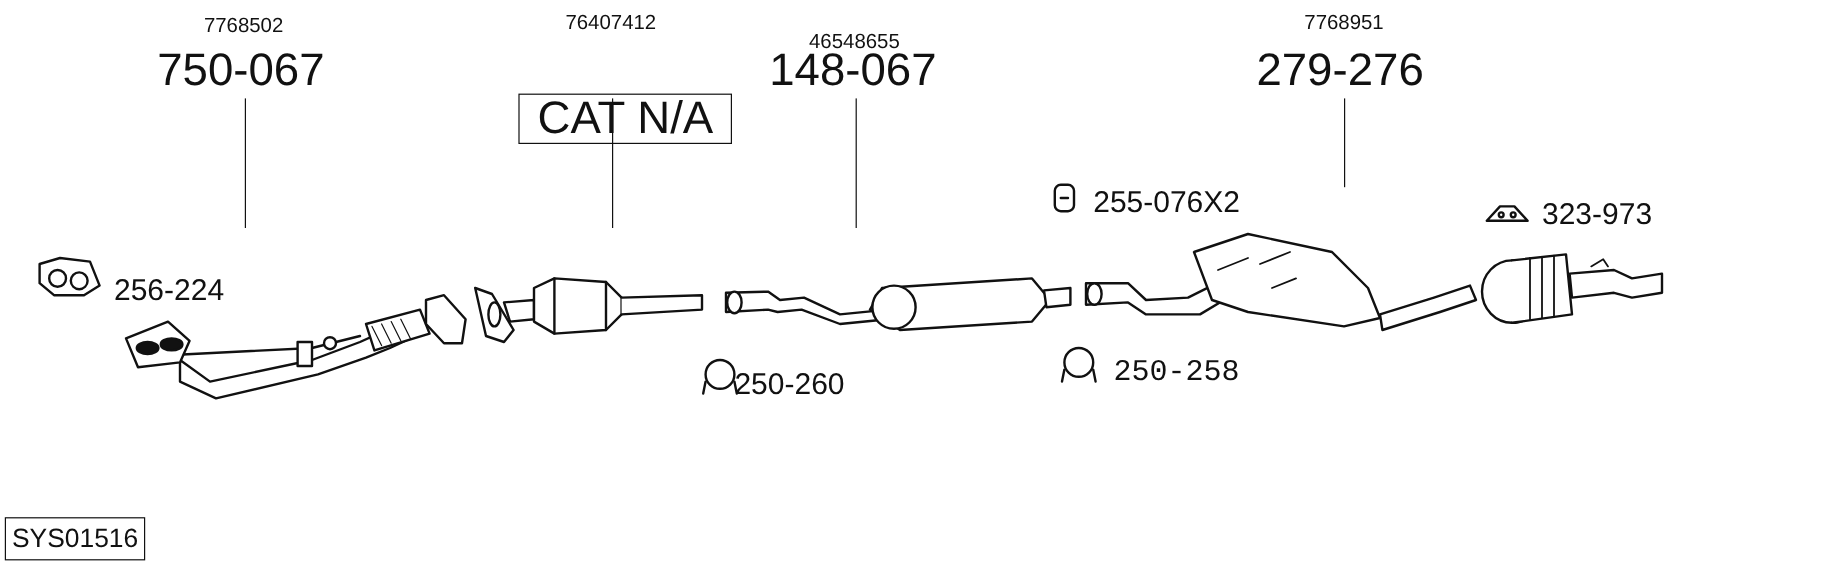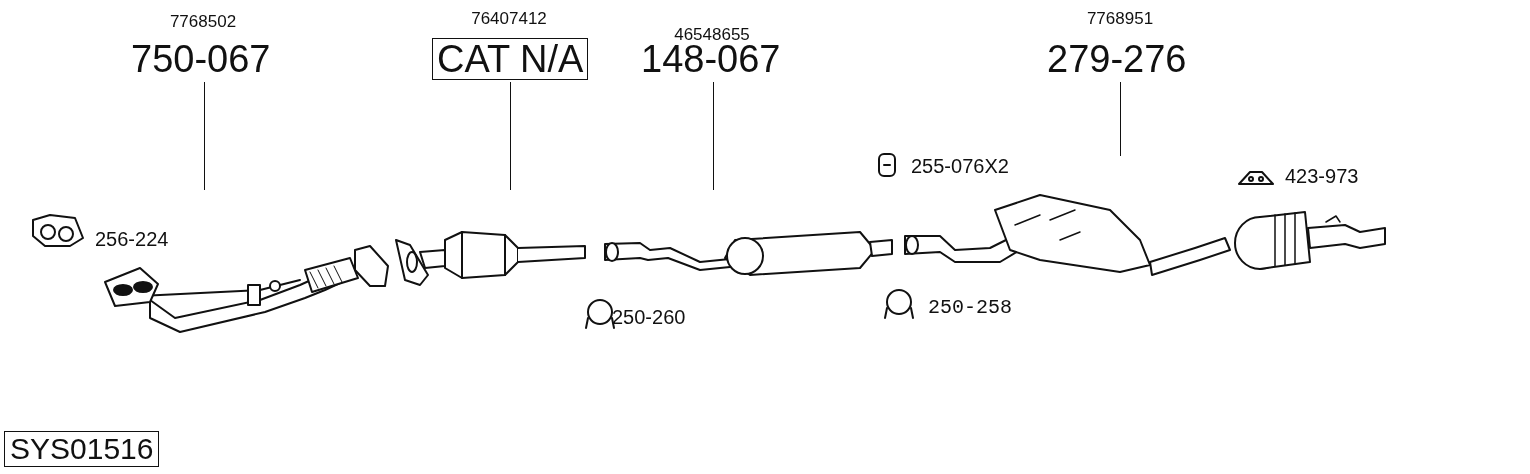--- a/index.html
+++ b/index.html
@@ -1,25 +1,25 @@
 <!DOCTYPE html>
 <html><head>
 <meta charset="utf-8">
 <style>
   html, body { margin:0; padding:0; background:#ffffff; }
   body { width:1530px; height:474px; position:relative; overflow:hidden;
          font-family:"Liberation Sans", sans-serif; color:#111; }
   .abs { position:absolute; }
   .oe { font-size:17px; text-align:center; width:160px; }
   .part { font-size:38px; text-align:center; white-space:nowrap; }
-  .boxed { border:1.5px solid #111; padding:0 4px; line-height:40px; }
+  .boxed { border:1.5px solid #111; padding:0 15px; line-height:40px;margin-top:40px; }
   .lead { position:absolute; width:0; border-left:1.5px solid #111; }
-  .acc { font-size:20px; white-space:nowrap; }
+  .acc { font-size:25px; white-space:nowrap; }
   svg { position:absolute; left:0; top:0; }
-  .sys { font-size:30px; border:1.5px solid #111; padding:0 5px; line-height:34px; }
+  .sys { font-size:22px; border:1.5px solid #111; padding:0 5px; line-height:34px; }
 </style>
 </head>
 <body>
 
 <svg width="1530" height="474" viewBox="0 0 1530 474">
   <g fill="#fff" stroke="#111" stroke-width="2" stroke-linejoin="round" stroke-linecap="round">
 
     <g>
       <path d="M150,300 L175,318 L260,300 L300,285 L320,276 L350,262 L355,276 L325,290 L305,298 L265,312 L180,332 L150,318 Z"></path>
       <path d="M140,296 L260,290 L300,280" fill="none"></path>
@@ -101,15 +101,15 @@
 
 <div class="lead" style="left:204px; top:82px; height:108px;"></div>
 <div class="lead" style="left:510px; top:82px; height:108px;"></div>
 <div class="lead" style="left:713px; top:82px; height:108px;"></div>
 <div class="lead" style="left:1120px; top:82px; height:74px;"></div>
 
 <div class="abs acc" style="left:95px; top:228px;">256-224</div>
 <div class="abs acc" style="left:612px; top:306px;">250-260</div>
 <div class="abs acc" style="left:911px; top:155px;">255-076X2</div>
 <div class="abs acc" style="left:928px; top:296px;font-family:Liberation Mono, monospace;">250-258</div>
-<div class="abs acc" style="left:1285px; top:165px;">423-973</div>
+<div class="abs acc" style="left:1285px; top:165px;">323-973</div>
 
 <div class="abs sys" style="left:4px; top:431px;">SYS01516</div>
 
 </body></html>

